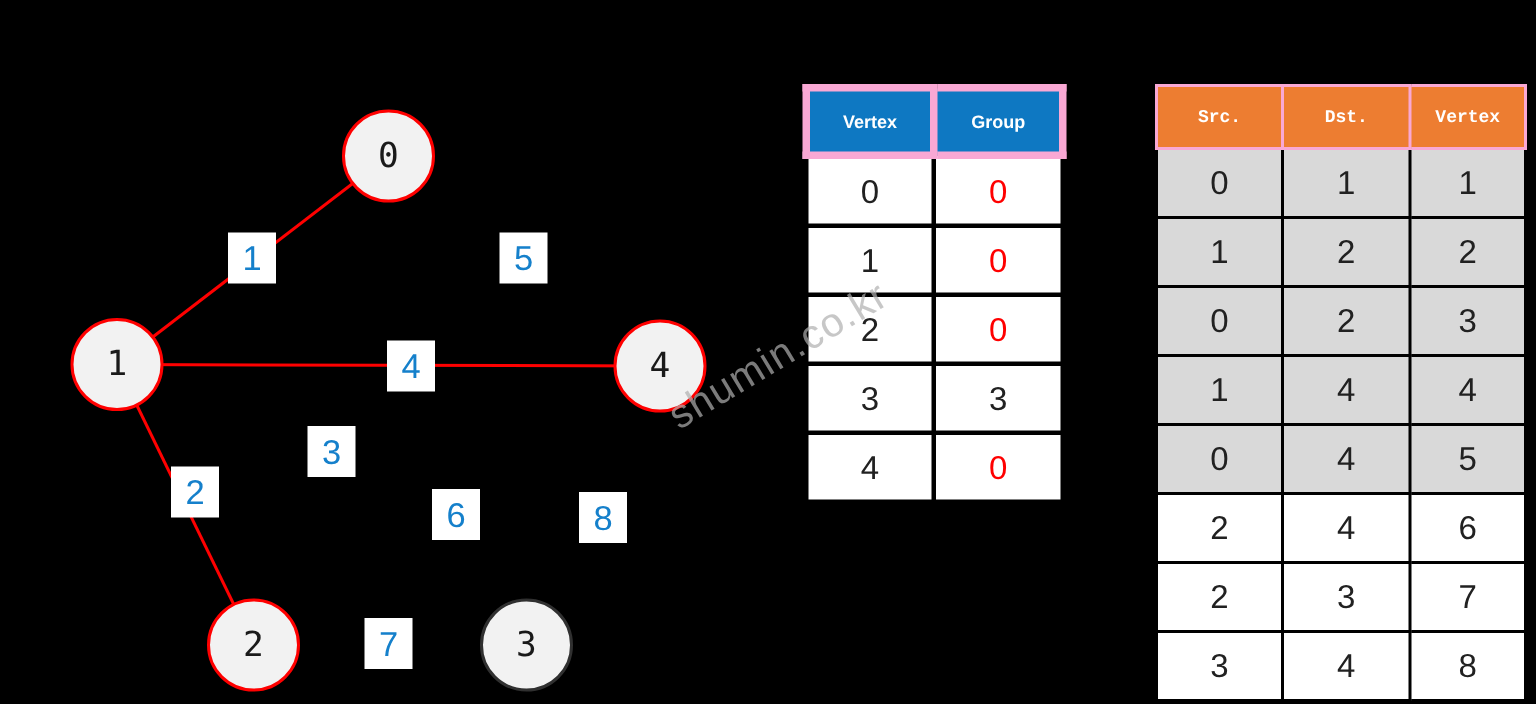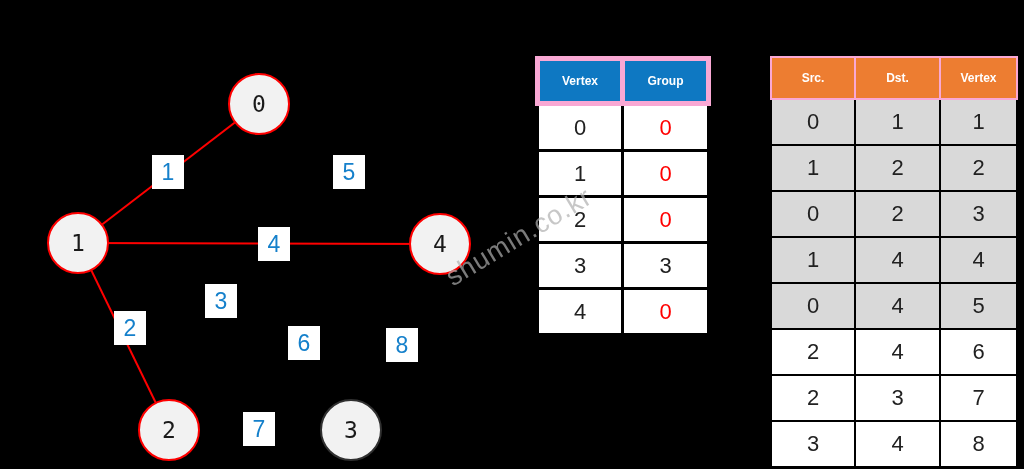--- a/index.html
+++ b/index.html
@@ -28,21 +28,21 @@
   table { position:absolute; border-collapse:collapse; table-layout:fixed; }
   th, td { text-align:center; vertical-align:middle; padding:0; }
   th {
     color:#ffffff; font-weight:bold; font-size:12px; height:40px;
     border:5px solid #f9a8d4;
   }
   td { background:#ffffff; color:#212121; font-size:22px; height:43px; border:3px solid #000; }
   .gtable { left:535px; top:56px; }
   .gtable th { background:var(--blue,#0e78c2); }
   .etable { left:770px; top:56px; }
-  .etable th { background:var(--orange,#ed7d31); border-width:2px; }
+  .etable th { background:var(--orange,#ed7d31); border-width:2px;font-family:Liberation Mono, monospace; }
   .etable td { border-width:2px; height:44px; }
   .etable tr.shaded td { background:var(--gray-row,#d9d9d9); }
   td.red-text { color:var(--red,#ff0000); }
   .watermark {
     position:absolute; left:519px; top:237px;
     transform:translate(-50%,-50%) rotate(-31deg);
     font-size:27px; letter-spacing:1px; white-space:nowrap;
     color:rgba(175,175,175,0.7); z-index:5;
   }
 </style>

